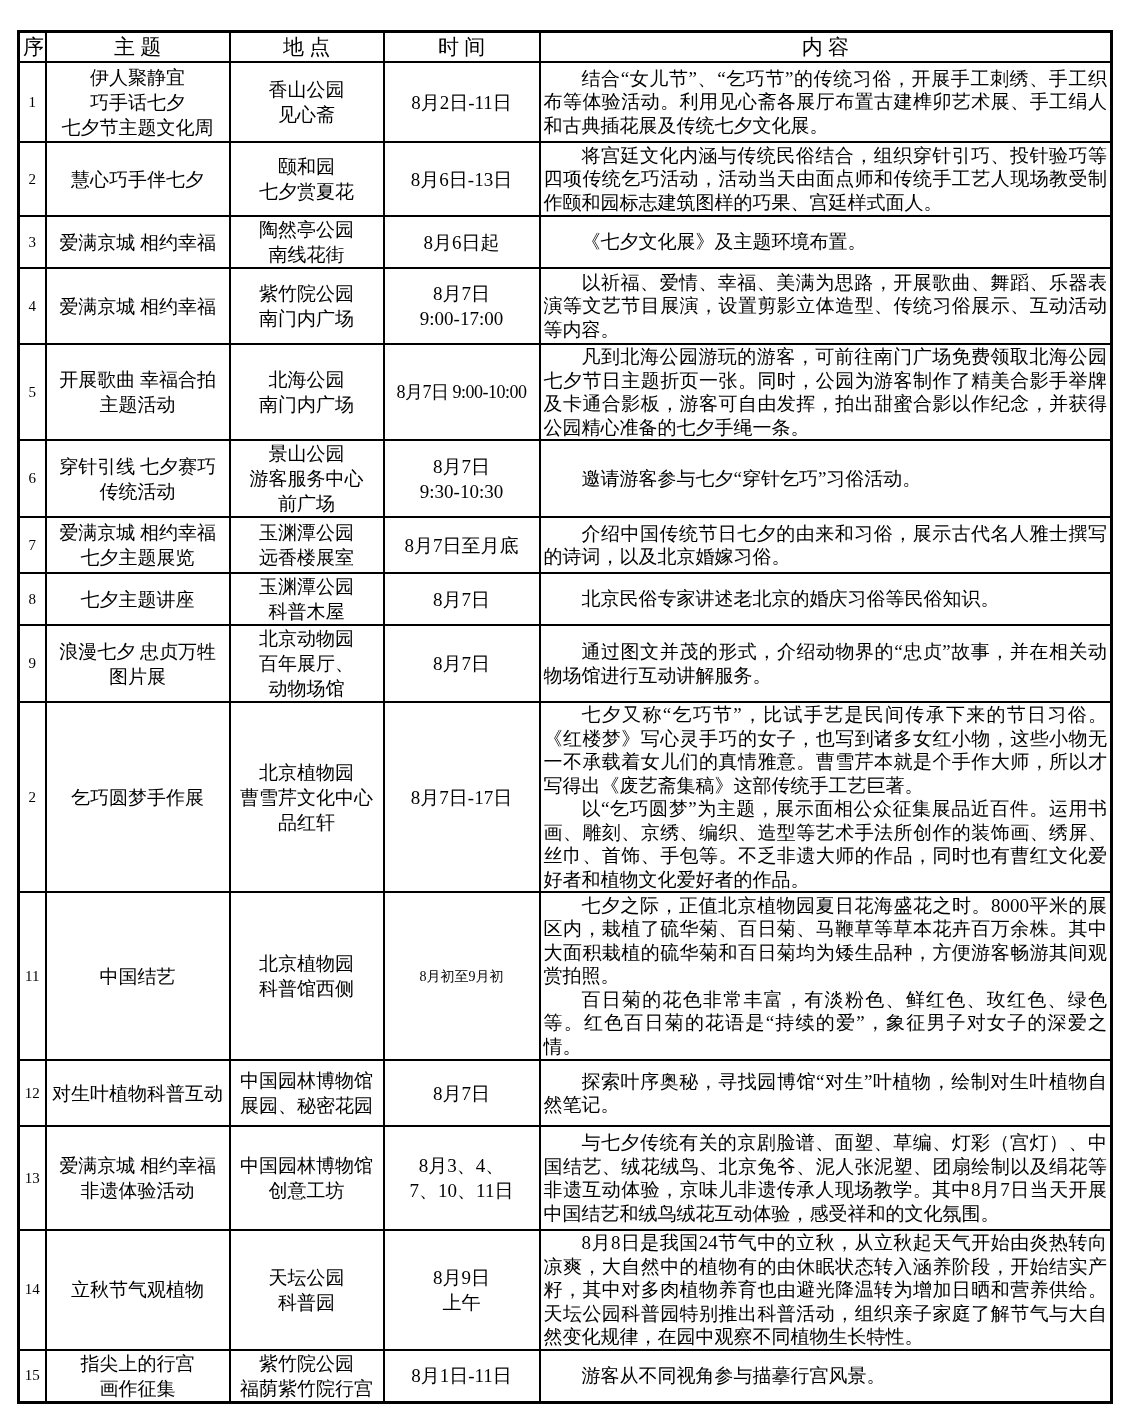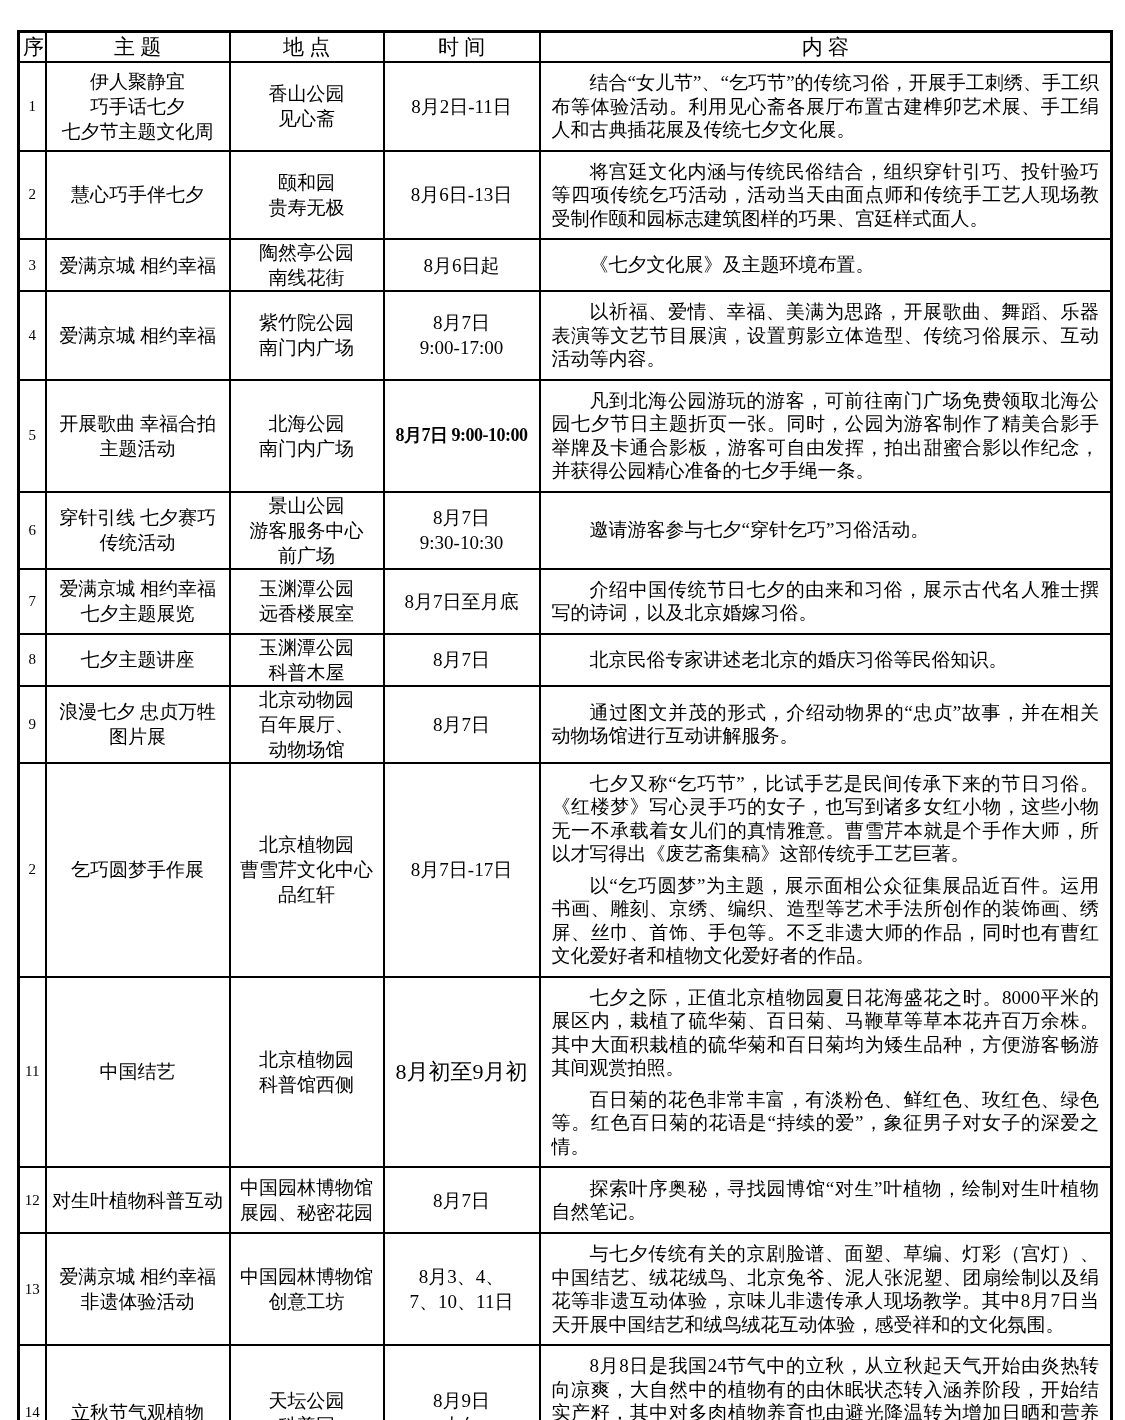--- a/index.html
+++ b/index.html
@@ -21,42 +21,42 @@
   thead th{
     font-size:21px;font-weight:normal;height:28px;text-align:center;
     line-height:26px;
   }
   td.no{text-align:center;font-size:15px;}
   td.theme,td.place,td.time{
     text-align:center;font-size:19px;line-height:25px;white-space:pre-line;
   }
   td.time{font-size:19px;border-radius:26px;}
   td.content p{
-    margin:8px;font-size:19px;line-height:23.5px;
+    margin:0;font-size:19px;line-height:23.5px;
     text-align:justify;text-indent:2em;
   }
   
   tbody tr:nth-child(1){height:80px}
   tbody tr:nth-child(2){height:74px}
   tbody tr:nth-child(3){height:46px}
   tbody tr:nth-child(4){height:76px}
   tbody tr:nth-child(5){height:94px}
   tbody tr:nth-child(6){height:70px}
   tbody tr:nth-child(7){height:56px}
   tbody tr:nth-child(8){height:44px}
   tbody tr:nth-child(9){height:76px}
   tbody tr:nth-child(10){height:186px}
   tbody tr:nth-child(11){height:168px}
   tbody tr:nth-child(12){height:66px}
   tbody tr:nth-child(13){height:104px}
   tbody tr:nth-child(14){height:116px}
   tbody tr:nth-child(15){height:50px}
   
-  tbody tr:nth-child(5) td.time{font-size:18px;letter-spacing:-0.5px;font-weight:bold;}
-  tbody tr:nth-child(11) td.time{font-size:22px;}
+  tbody tr:nth-child(5) td.time{font-size:18px;letter-spacing:-0.5px;}
+  tbody tr:nth-child(11) td.time{font-size:14px;}
 </style>
 </head>
 <body>
 
 <table class="events">
   <colgroup>
     <col class="c-no">
       <col class="c-theme">
       <col class="c-place">
       <col class="c-time">
@@ -81,21 +81,21 @@
 见心斋</td>
     <td class="time">8月2日-11日</td>
     <td class="content">
           <p>结合“女儿节”、“乞巧节”的传统习俗，开展手工刺绣、手工织布等体验活动。利用见心斋各展厅布置古建榫卯艺术展、手工绢人和古典插花展及传统七夕文化展。</p>
         </td>
   </tr>
       <tr>
     <td class="no">2</td>
     <td class="theme">慧心巧手伴七夕</td>
     <td class="place">颐和园
-贵寿无极</td>
+七夕赏夏花</td>
     <td class="time">8月6日-13日</td>
     <td class="content">
           <p>将宫廷文化内涵与传统民俗结合，组织穿针引巧、投针验巧等四项传统乞巧活动，活动当天由面点师和传统手工艺人现场教受制作颐和园标志建筑图样的巧果、宫廷样式面人。</p>
         </td>
   </tr>
       <tr>
     <td class="no">3</td>
     <td class="theme">爱满京城 相约幸福</td>
     <td class="place">陶然亭公园
 南线花街</td>

